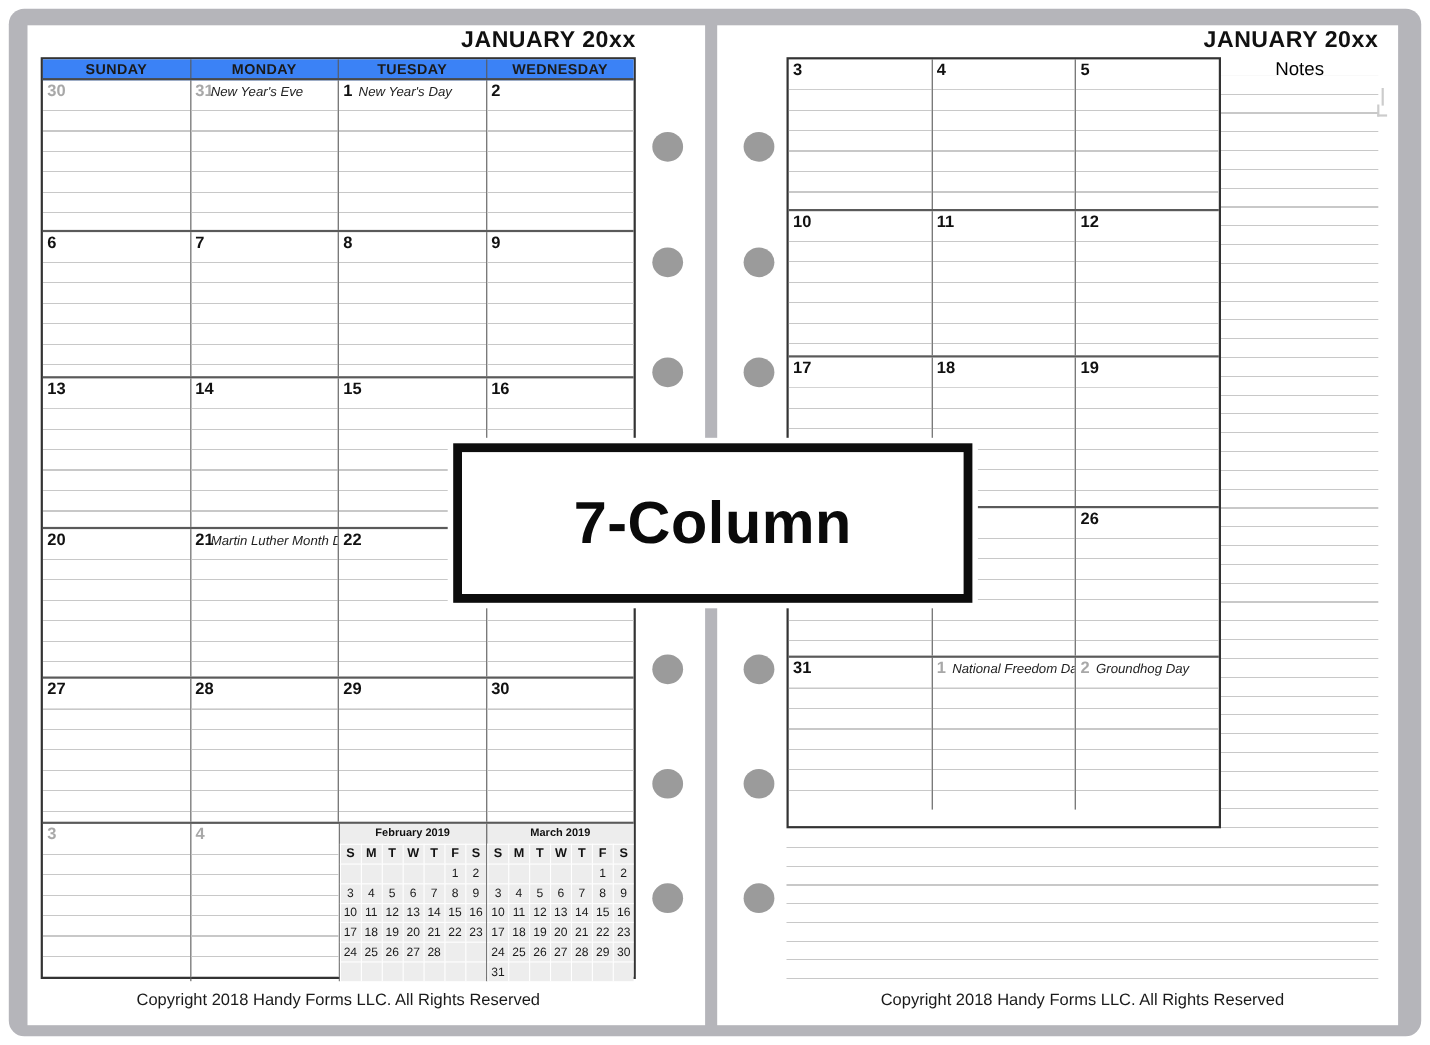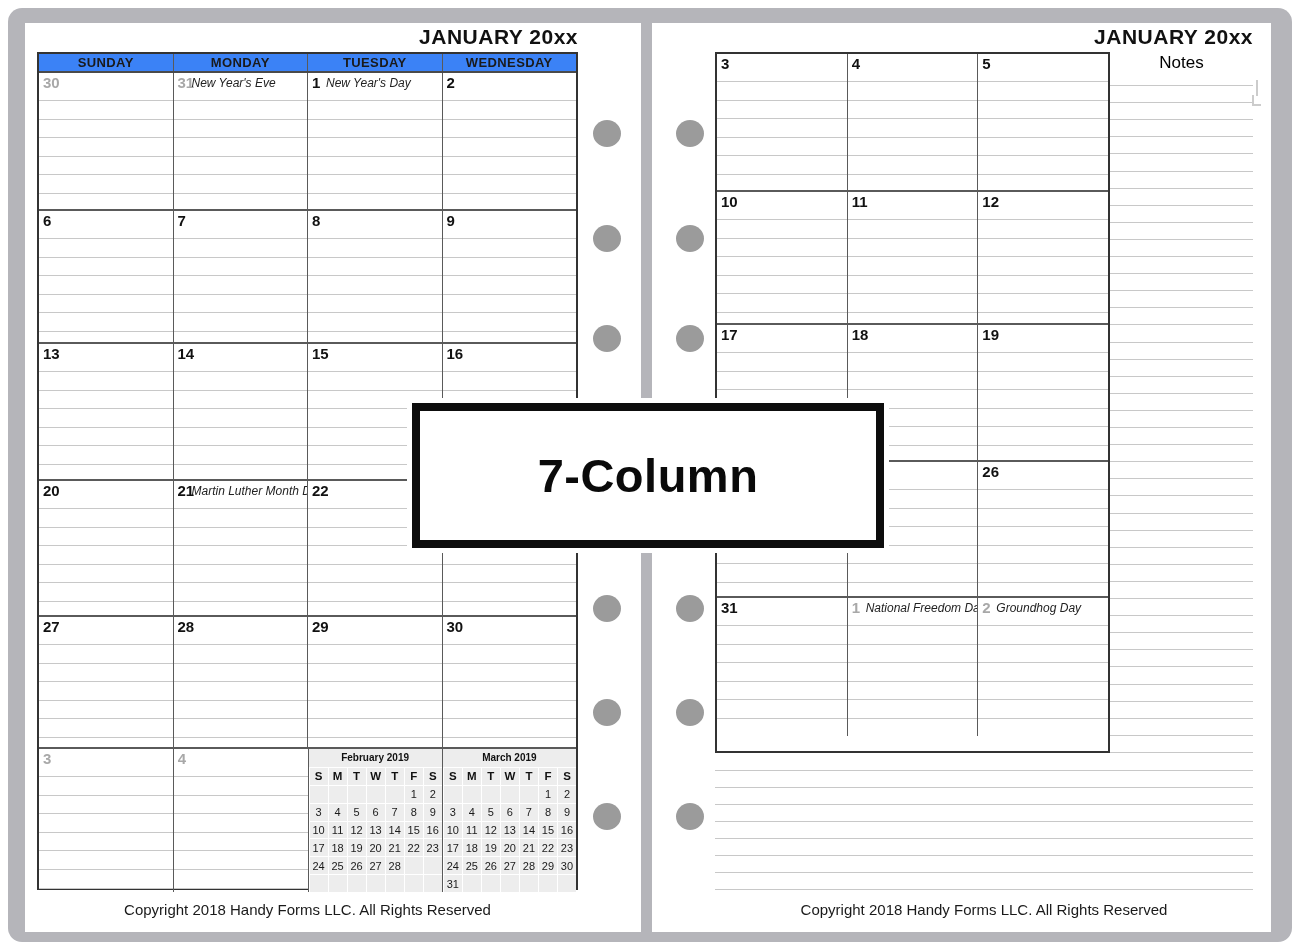--- a/index.html
+++ b/index.html
@@ -70,21 +70,21 @@
   .page-right .copyright{left:63px;width:538px;}
 
   
   .hole{position:absolute;width:28px;height:27px;border-radius:50%;background:#9b9b9b;z-index:5;}
 
   
   .banner-outer{position:absolute;left:407px;top:398px;width:482px;height:155px;
     background:#ffffff;padding:5px;box-sizing:border-box;z-index:10;}
   .banner-inner{width:100%;height:100%;border:8px solid #0d0d0d;box-sizing:border-box;
     display:flex;flex-direction:column;align-items:center;justify-content:center;}
-  .banner-line{font-weight:bold;font-size:47px;line-height:62px;color:#0a0a0a;
+  .banner-line{font-weight:bold;font-size:54px;line-height:62px;color:#0a0a0a;
     letter-spacing:.5px;white-space:nowrap;}
 </style>
 </head>
 <body>
 
 <div class="frame"></div>
 
 <div class="page page-left">
   <div class="month-title">JANUARY 20xx</div>
   <div class="cal-table" id="left-table">

